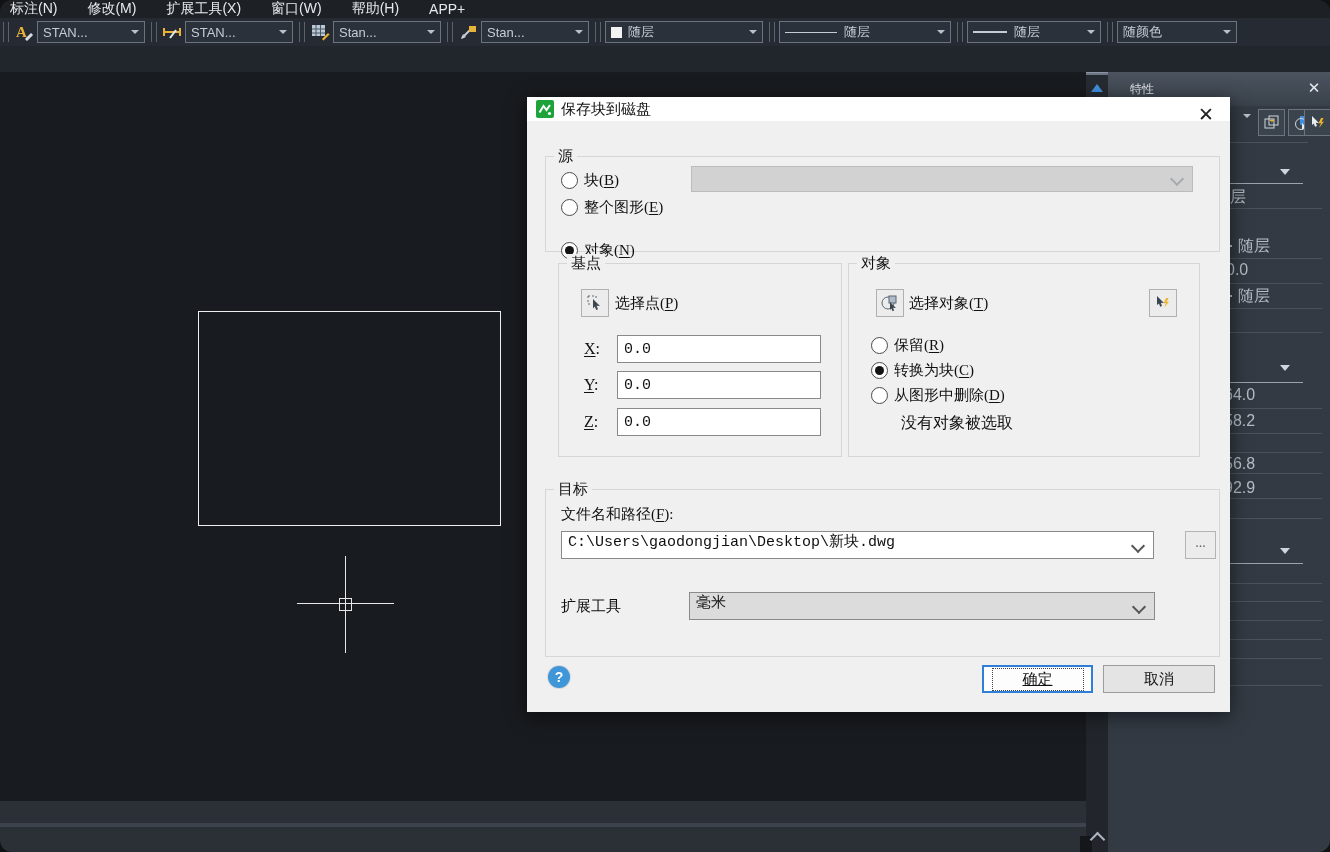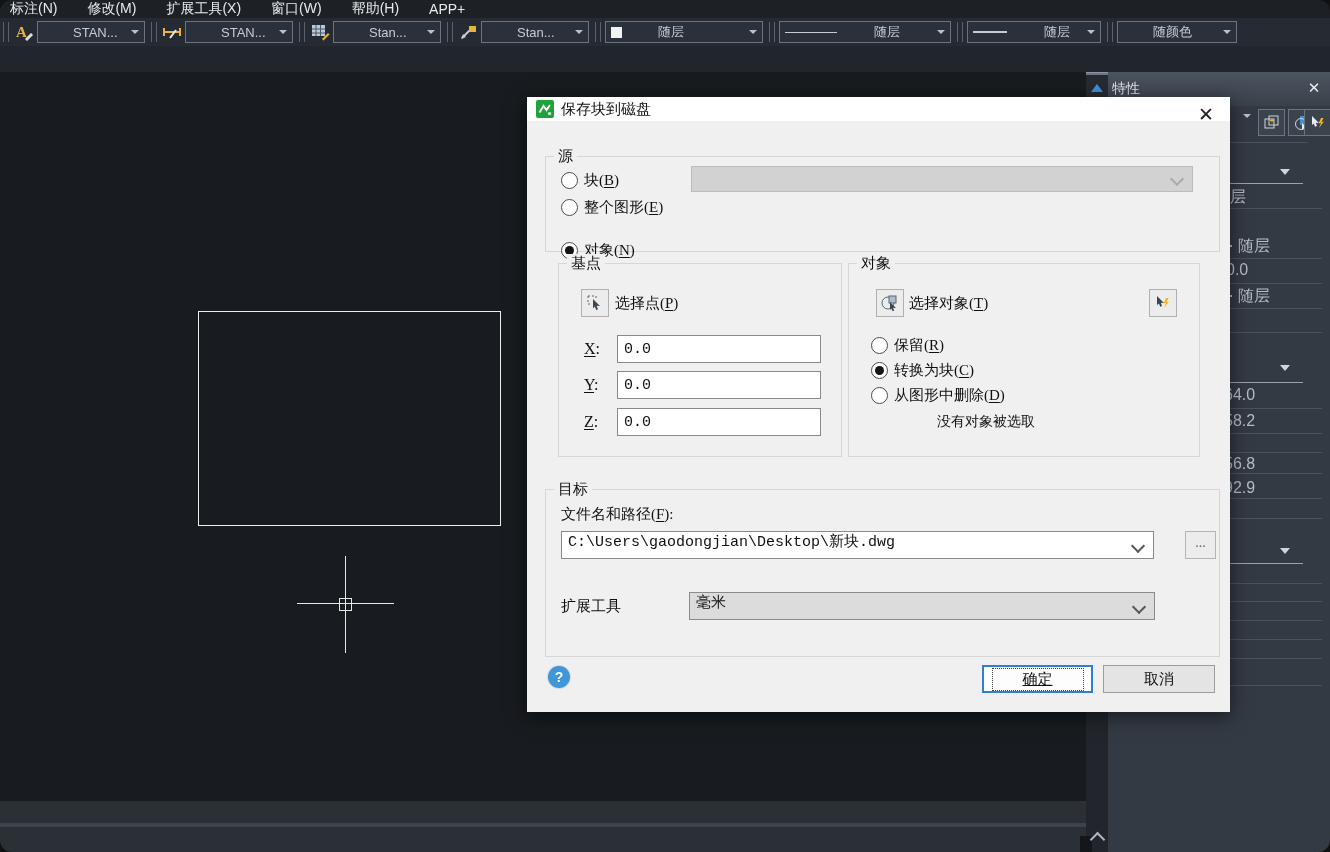--- a/index.html
+++ b/index.html
@@ -10,21 +10,21 @@
            display:flex;align-items:center;color:#e6e9ec;font-size:14px;}
   .menubar .mi{padding:0 15px;white-space:nowrap;cursor:default;}
   .menubar .mi:first-child{padding-left:10px;}
   
   .toolbar{position:absolute;left:0;top:18px;width:1330px;height:28px;background:#262b33;
            display:flex;align-items:center;}
   .grip{width:4px;height:20px;border-left:1px solid #5a626c;border-right:1px solid #5a626c;margin:0 4px 0 3px;}
   .tbicon{width:22px;height:22px;display:flex;align-items:center;justify-content:center;margin-right:2px;}
   .ddl{height:20px;background:#2b313b;border:1px solid #6b7380;color:#c6ccd3;font-size:13px;
        display:flex;align-items:center;padding:0 5px;position:relative;margin-right:3px;}
-  .ddl .val{flex:1;white-space:nowrap;overflow:hidden;margin-left:30px;}
+  .ddl .val{flex:1;white-space:nowrap;overflow:hidden;}
   .tri{width:0;height:0;border-left:4px solid transparent;border-right:4px solid transparent;
        border-top:4px solid #b9c0c8;margin-left:5px;}
   .swatch{width:11px;height:11px;background:#f2f2f2;margin-right:6px;}
   .ltline{height:0;border-top:1px solid #c6ccd3;margin-right:7px;}
   .lwline{height:0;border-top:2px solid #c6ccd3;margin-right:7px;}
   .substrip{position:absolute;left:0;top:46px;width:1330px;height:26px;background:#21252c;}
   
   .canvas{position:absolute;left:0;top:72px;width:1086px;height:730px;background:#181b1f;}
   .drect{position:absolute;left:198px;top:239px;width:301px;height:213px;border:1px solid #eeeeee;}
   .chx{position:absolute;background:#e8e8e8;}
@@ -38,21 +38,21 @@
           border-top:1px solid #8a93a0;box-shadow:inset 0 3px 0 -1px #6c7684;}
   .vs-tri{position:absolute;left:5px;top:11px;width:0;height:0;border-left:6px solid transparent;
           border-right:6px solid transparent;border-bottom:8px solid #3f8fdd;}
   .vs-chevron{position:absolute;left:6px;top:762px;width:9px;height:9px;border-left:2px solid #aeb6c0;
           border-top:2px solid #aeb6c0;transform:rotate(45deg);}
   .vs-box{position:absolute;left:-6px;top:764px;width:12px;height:16px;background:#14161a;}
   
   .props{position:absolute;left:1108px;top:72px;width:222px;height:780px;background:#333a43;color:#b8c0c9;}
   .props-header{position:absolute;left:0;top:0;width:222px;height:34px;
                 background:linear-gradient(#4b545f,#39414a);display:flex;align-items:center;}
-  .props-title{font-size:14px;color:#dfe3e8;margin-left:4px;}
+  .props-title{font-size:12px;color:#dfe3e8;margin-left:22px;}
   .props-close{position:absolute;right:8px;top:8px;width:16px;height:16px;color:#e8ecf0;font-size:15px;
                line-height:16px;text-align:center;font-weight:bold;}
   .pp-dd{position:absolute;left:130px;top:46px;}
   .pp-btn{position:absolute;width:25px;height:25px;border:1px solid #6b7480;background:#3b434d;
           display:flex;align-items:center;justify-content:center;}
   .pp-sep{position:absolute;height:1px;background:#4a525c;}
   .pp-arrow{position:absolute;width:0;height:0;border-left:5px solid transparent;border-right:5px solid transparent;
             border-top:6px solid #cfd5dc;}
   .pp-underline{position:absolute;height:1px;background:#9aa3ae;}
   .pf{position:absolute;font-size:16px;color:#b4bcc6;white-space:nowrap;}
@@ -75,21 +75,21 @@
   .combo-disabled{position:absolute;background:#d2d2d2;border:1px solid #bcbcbc;height:24px;}
   .chev{width:8px;height:8px;border-right:2px solid #555;border-bottom:2px solid #555;transform:rotate(45deg);
         position:absolute;right:10px;top:7px;}
   .chev.dis{border-color:#a7abb0;}
   .pickbtn{position:absolute;width:26px;height:26px;background:#ececec;border:1px solid #b0b0b0;
            display:flex;align-items:center;justify-content:center;}
   .fld-label{position:absolute;font-size:16px;}
   .fld{position:absolute;height:28px;border:1px solid #8a8a8a;background:#fff;
        font-family:"Liberation Mono","DejaVu Sans Mono",monospace;font-size:15px;padding:0 6px;box-sizing:border-box;}
   input.fld{outline:none;color:#111;}
-  .note{position:absolute;font-size:14px;margin-left:36px;}
+  .note{position:absolute;font-size:16px;}
   .combo{position:absolute;background:#fff;border:1px solid #8a8a8a;box-sizing:border-box;height:28px;
          display:flex;}
   .combo .ctext{margin-left:6px;font-family:"Liberation Mono","DejaVu Sans Mono",monospace;font-size:15px;
                 white-space:nowrap;overflow:hidden;}
   .combo.gray{background:#dcdcdc;}
   .combo.gray .ctext{font-family:Liberation Serif, serif;}
   .combo .chev{top:9px;}
   .browse{position:absolute;width:31px;height:28px;background:#ececec;border:1px solid #b4b4b4;
           box-sizing:border-box;text-align:center;line-height:22px;color:#5a6b7a;font-size:14px;}
   .helpbtn{position:absolute;left:21px;top:569px;width:22px;height:22px;border-radius:50%;background:#3f96d8;

